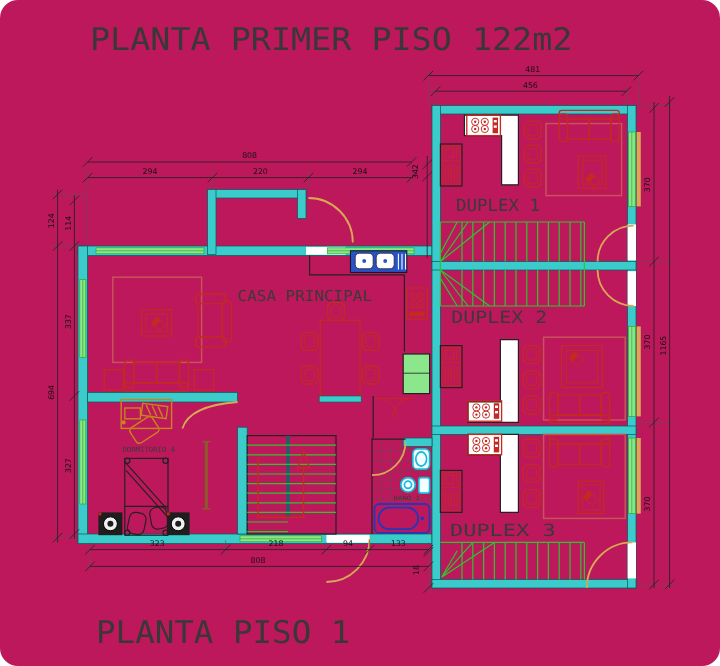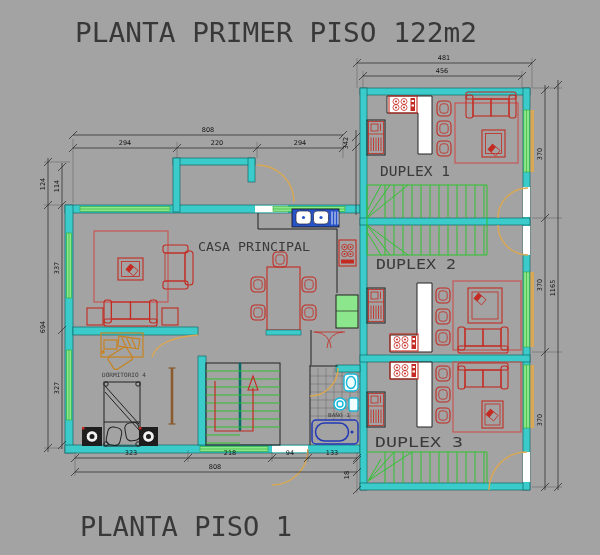--- a/index.html
+++ b/index.html
@@ -1,16 +1,16 @@
 <!DOCTYPE html>
 <html style="--wall: #3bcbcb; --window: #8ce78c; --window_dark: #2fa82f; --furniture: #c42a21; --rug: #c85555; --stairs: #2fc32f; --door: #d8a855; --fixture_blue: #2238b8; --fixture_cyan: #18b8d8; --sink_blue: #2853c8; --desk: #c8821e; --wood: #8b5a2b;"><head>
 <meta charset="utf-8">
 <style>
   html,body{margin:0;padding:0;background:#fff;}
-  .stage{position:relative;width:600px;height:555px;background:#a3a3a3;overflow:hidden;}
+  .stage{position:relative;width:600px;height:555px;background:#be185d;overflow:hidden;border-radius:15px;}
   svg{display:block}
   .wall{fill:var(--wall);stroke:#045c5c;stroke-width:.6;}
   .win{fill:var(--window);stroke:var(--window_dark);stroke-width:.6;}
   .winline{stroke:var(--window_dark);stroke-width:.6;fill:none;}
   .gap{fill:#ffffff;stroke:none;}
   .red{stroke:var(--furniture);fill:none;stroke-width:1.1;}
   .redthin{stroke:var(--furniture);fill:none;stroke-width:.8;}
   .redf{fill:var(--furniture);stroke:none;}
   .rug{stroke:var(--rug);fill:none;stroke-width:1.2;}
   .grn{stroke:var(--stairs);fill:none;stroke-width:1;}

